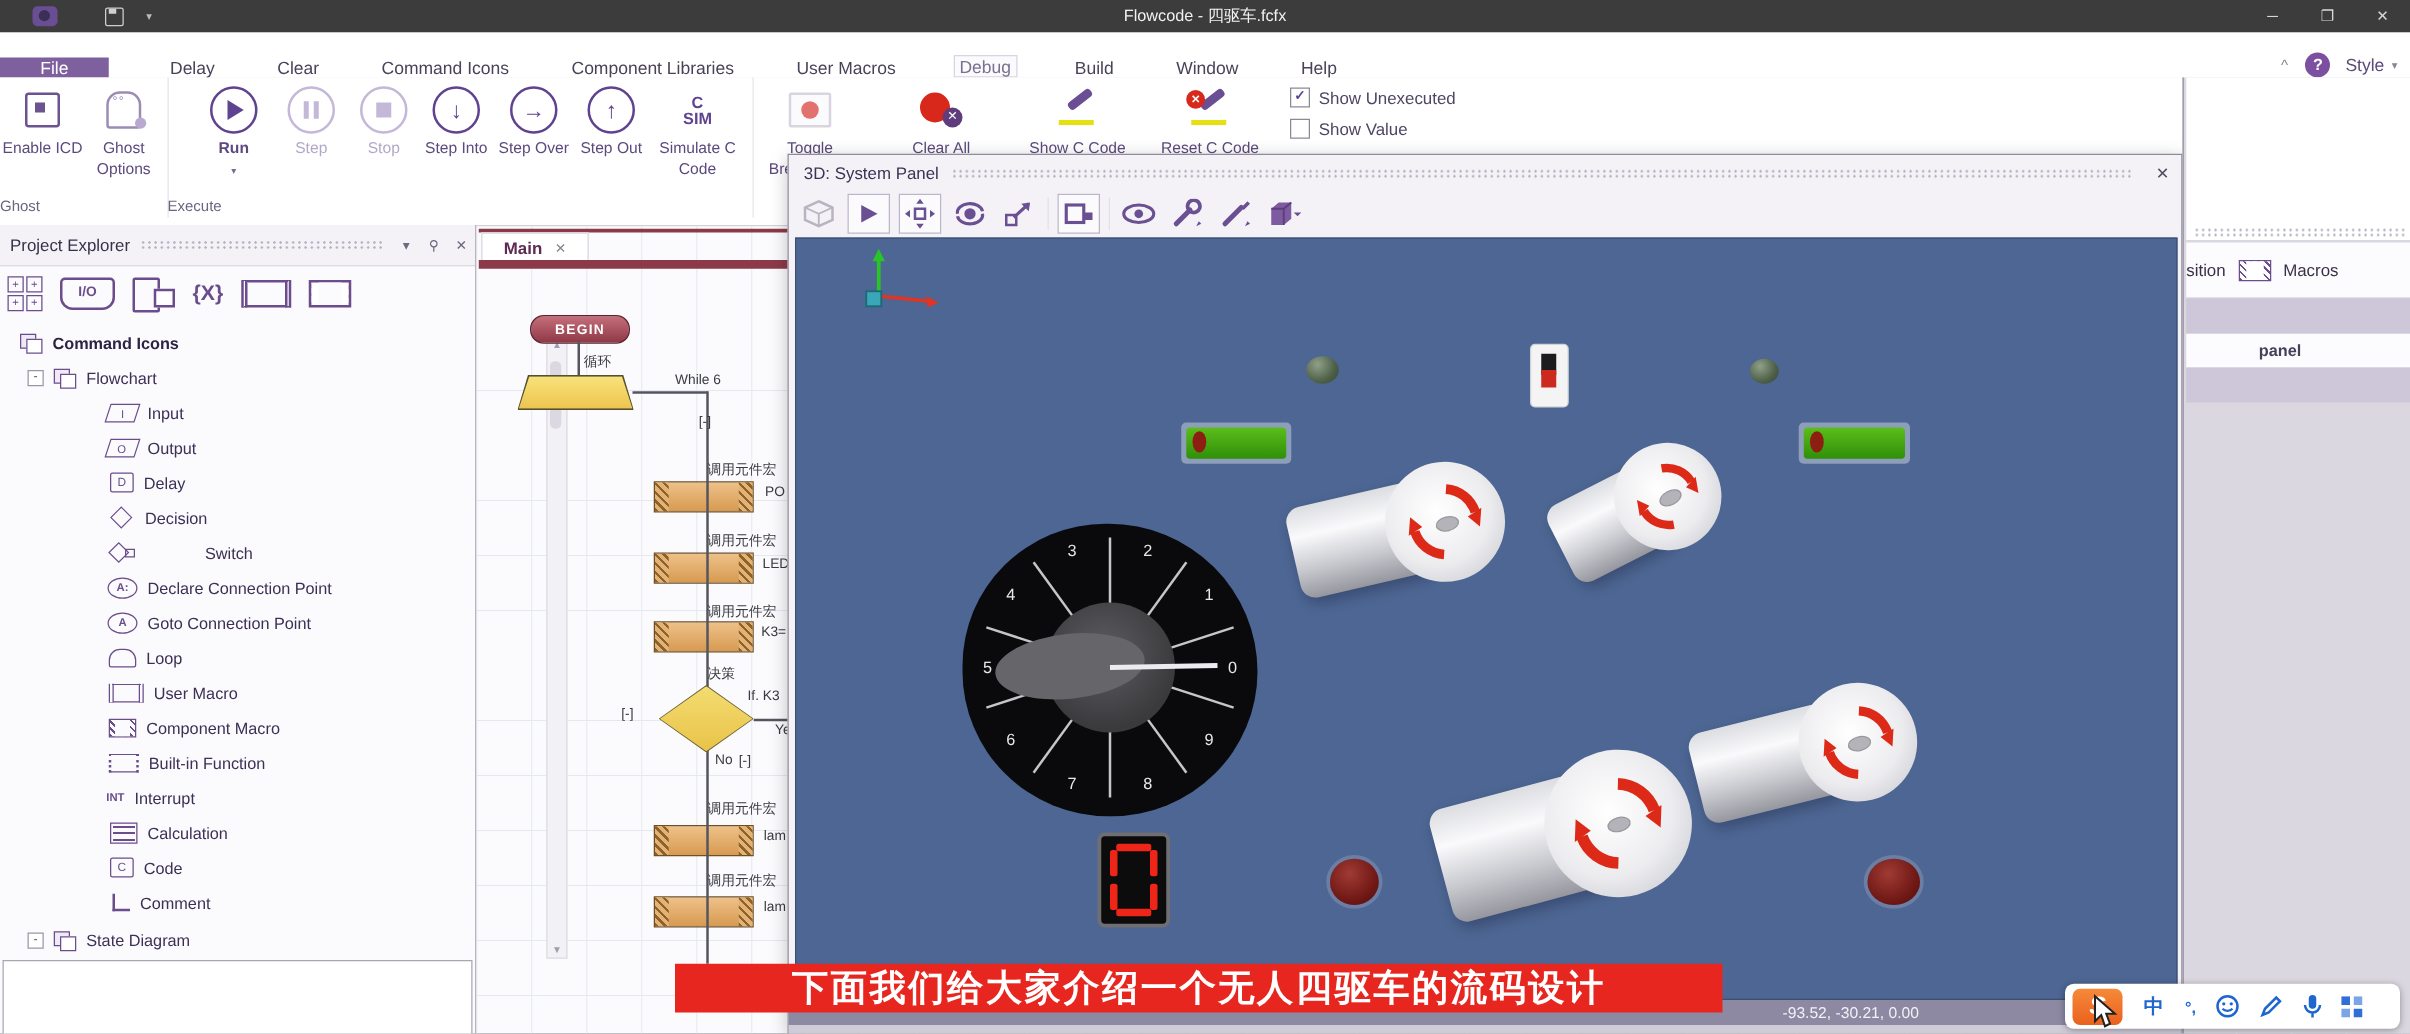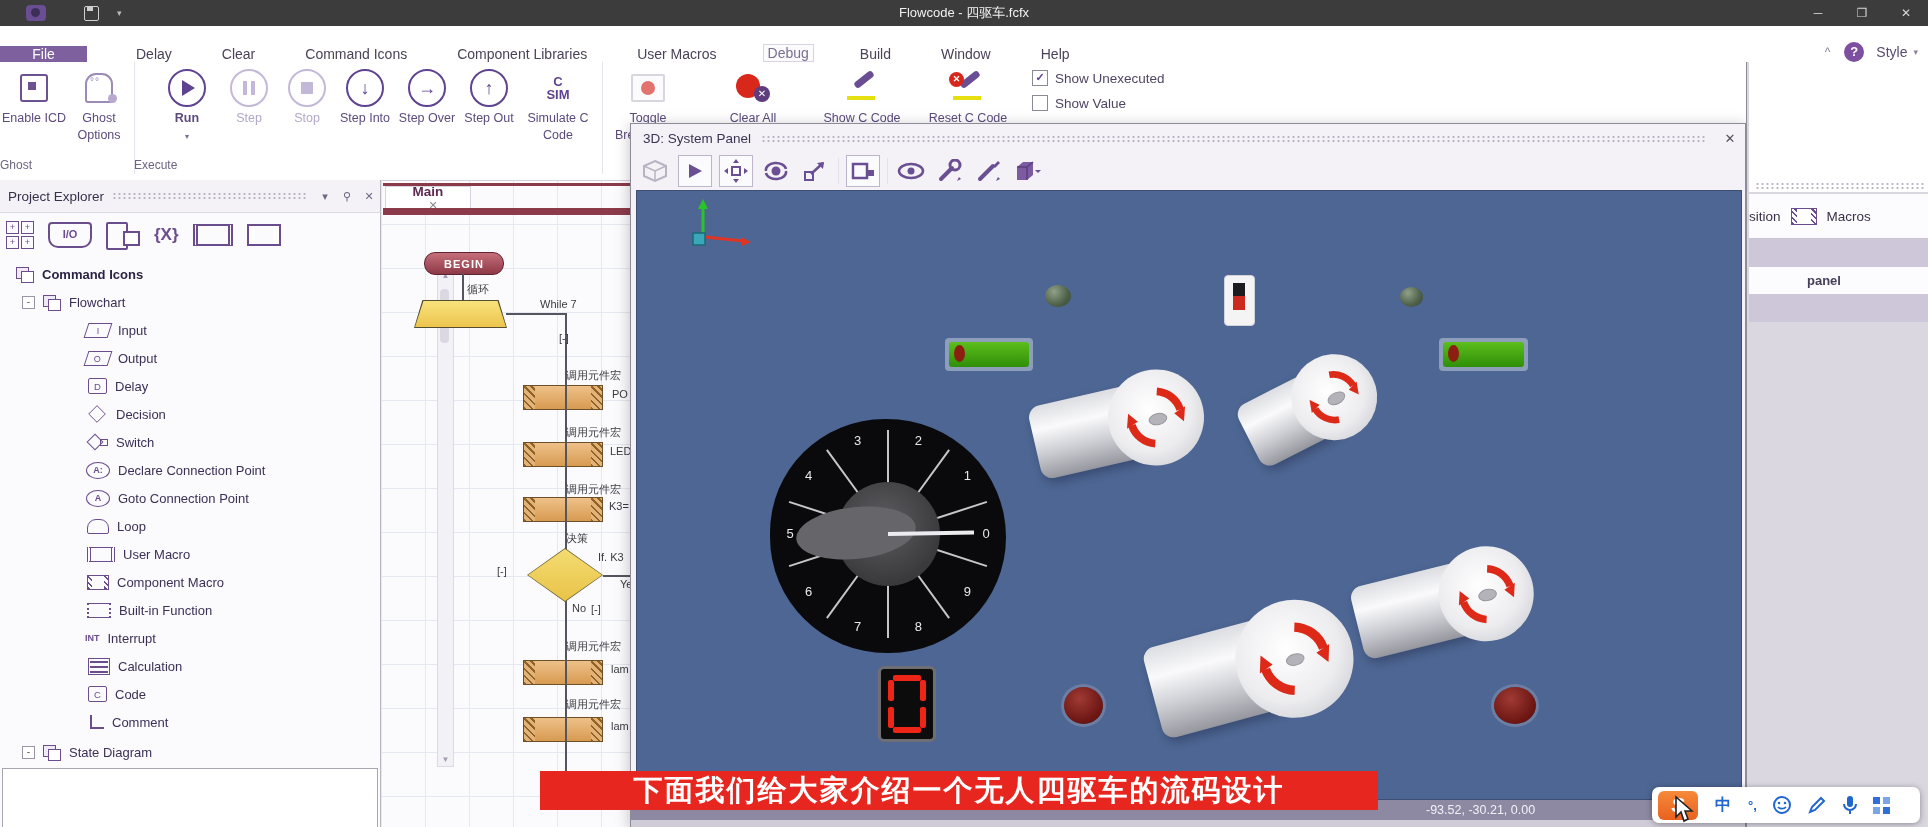--- a/index.html
+++ b/index.html
@@ -105,21 +105,21 @@
   .ti-bi{width:20px;height:13px;border-top:1.5px solid #6b4d8e;border-bottom:1.5px solid #6b4d8e;border-left:2px dotted #6b4d8e;border-right:2px dotted #6b4d8e;}
   .ti-int{font-size:9px;font-weight:bold;letter-spacing:0;}
   .ti-calc{width:18px;height:13px;border:1.5px solid #6b4d8e;background:repeating-linear-gradient(180deg,transparent 0 2px,#6b4d8e 2px 3.5px,transparent 3.5px 5px);background-clip:content-box;padding:1px;}
   .ti-comment{width:12px;height:12px;border-left:2px solid #6b4d8e;border-bottom:2px solid #6b4d8e;}
   .previewbox{position:absolute;left:2px;top:588px;width:374px;height:58px;background:#fff;border:1px solid #a9a6b2;}
   
   .canvas{position:absolute;left:381px;top:180px;width:1547px;height:647px;background:#fbfbfd;
           background-image:linear-gradient(#e4e8f0 1px,transparent 1px),linear-gradient(90deg,#e4e8f0 1px,transparent 1px);
           background-size:44px 44px;z-index:0;}
   .tabline{position:absolute;left:383px;top:183px;width:700px;height:3px;background:#8c3a49;z-index:1;}
-  .tab{position:absolute;left:385px;top:186px;width:84px;height:22px;background:#fff;border:1px solid #d8d5de;border-bottom:none;display:flex;align-items:center;justify-content:center;z-index:1;flex-direction:column;}
+  .tab{position:absolute;left:385px;top:186px;width:84px;height:22px;background:#fff;border:1px solid #d8d5de;border-bottom:none;display:flex;align-items:center;justify-content:center;z-index:1;}
   .tab b{font-size:13.5px;color:#5e2a52;}
   .tab .x{margin-left:10px;color:#8a8694;font-size:11px;}
   .tabbar2{position:absolute;left:383px;top:208px;width:700px;height:7px;background:#8c3a49;z-index:1;}
   .vscroll{position:absolute;left:437px;top:268px;width:15px;height:497px;background:#f2f1f5;border:1px solid #dddae2;z-index:1;}
   .vscroll .a{position:absolute;left:0;width:100%;text-align:center;font-size:8px;color:#a49cb2;}
   .vscroll .thumb{position:absolute;left:2px;top:20px;width:9px;height:54px;background:#dcd8e2;border-radius:4px;}
   .fc{position:absolute;z-index:1;}
   .fc-line{background:#55555f;}
   .fc-lab{font-size:11px;color:#3a3a42;white-space:nowrap;}
   .begin{left:424px;top:252px;width:78px;height:21px;border-radius:11px;background:linear-gradient(180deg,#c46f7a,#8e3946);border:1px solid #5f2230;color:#fff;font-size:11px;font-weight:bold;display:flex;align-items:center;justify-content:center;letter-spacing:1px;}
@@ -365,21 +365,21 @@
     <div class="a" style="bottom:2px;">▼</div>
   </div>
 
   <div class="fc begin">BEGIN</div>
   <div class="fc fc-line" style="left:462px;top:273px;width:1.5px;height:27px;"></div>
   <div class="fc fc-lab" style="left:467px;top:282px;">循环</div>
   <div class="fc trap">
       <i></i>
     </div>
   <div class="fc fc-line" style="left:506px;top:313px;width:60px;height:1.5px;"></div>
-  <div class="fc fc-lab" style="left:540px;top:298px;">While 7</div>
+  <div class="fc fc-lab" style="left:540px;top:298px;">While 6</div>
   <div class="fc fc-line" style="left:565px;top:313px;width:1.5px;height:458px;"></div>
   <div class="fc fc-lab" style="left:559px;top:332px;">[-]</div>
 
   <div class="fc fc-lab" style="left:566px;top:368px;">调用元件宏</div>
   <div class="fcbox" style="left:523px;top:385px;"></div>
   <div class="fc fc-lab" style="left:612px;top:388px;">PO</div>
 
   <div class="fc fc-lab" style="left:566px;top:425px;">调用元件宏</div>
   <div class="fcbox" style="left:523px;top:442px;"></div>
   <div class="fc fc-lab" style="left:610px;top:445px;">LED</div>
@@ -461,21 +461,21 @@
           <span class="tlabel">Output</span>
         </div>
       <div class="trow" style="left:88px;top:112px;">
           <span class="ti ti-box">D</span>
           <span class="tlabel">Delay</span>
         </div>
       <div class="trow" style="left:90px;top:140px;">
           <span class="ti ti-diamond"></span>
           <span class="tlabel" style="margin-left:12px;">Decision</span>
         </div>
-      <div class="trow" style="left:88px;top:168px;">
+      <div class="trow" style="left:88px;top:168px;gap:48px;">
           <span class="ti ti-switch"></span>
           <span class="tlabel">Switch</span>
         </div>
       <div class="trow" style="left:86px;top:196px;">
           <span class="ti ti-oval">A:</span>
           <span class="tlabel">Declare Connection Point</span>
         </div>
       <div class="trow" style="left:86px;top:224px;">
           <span class="ti ti-oval">A</span>
           <span class="tlabel">Goto Connection Point</span>

